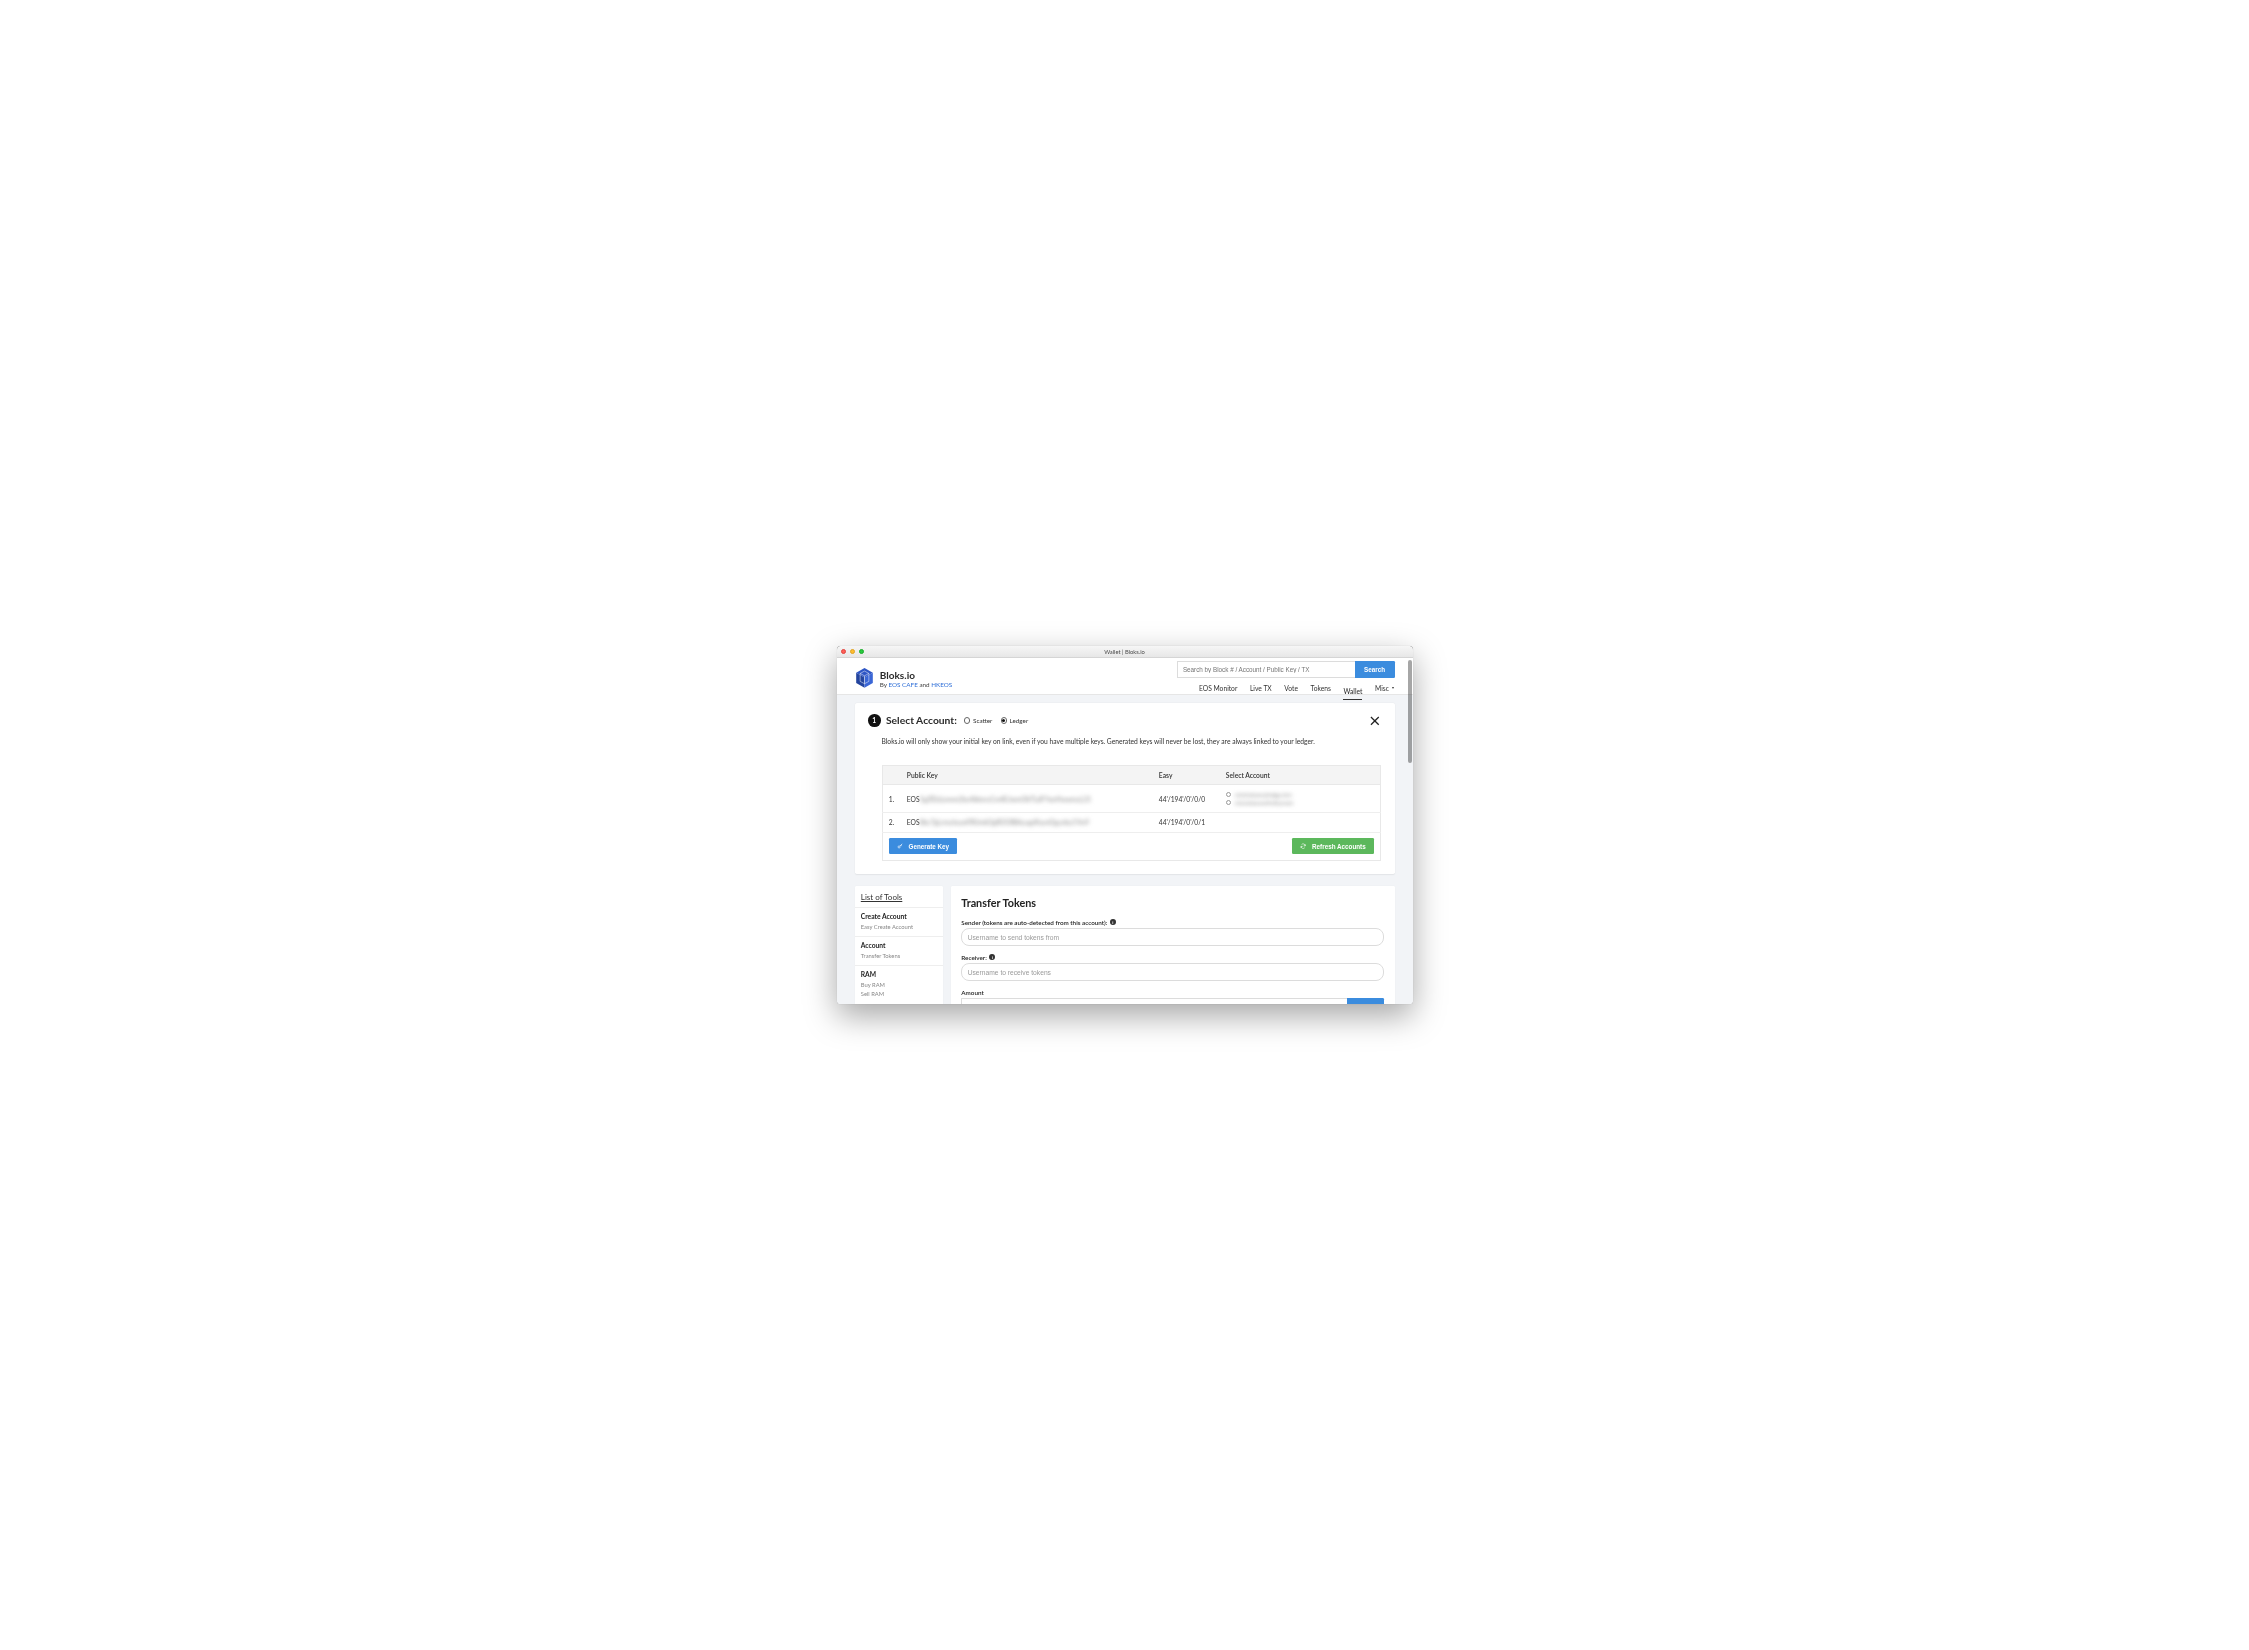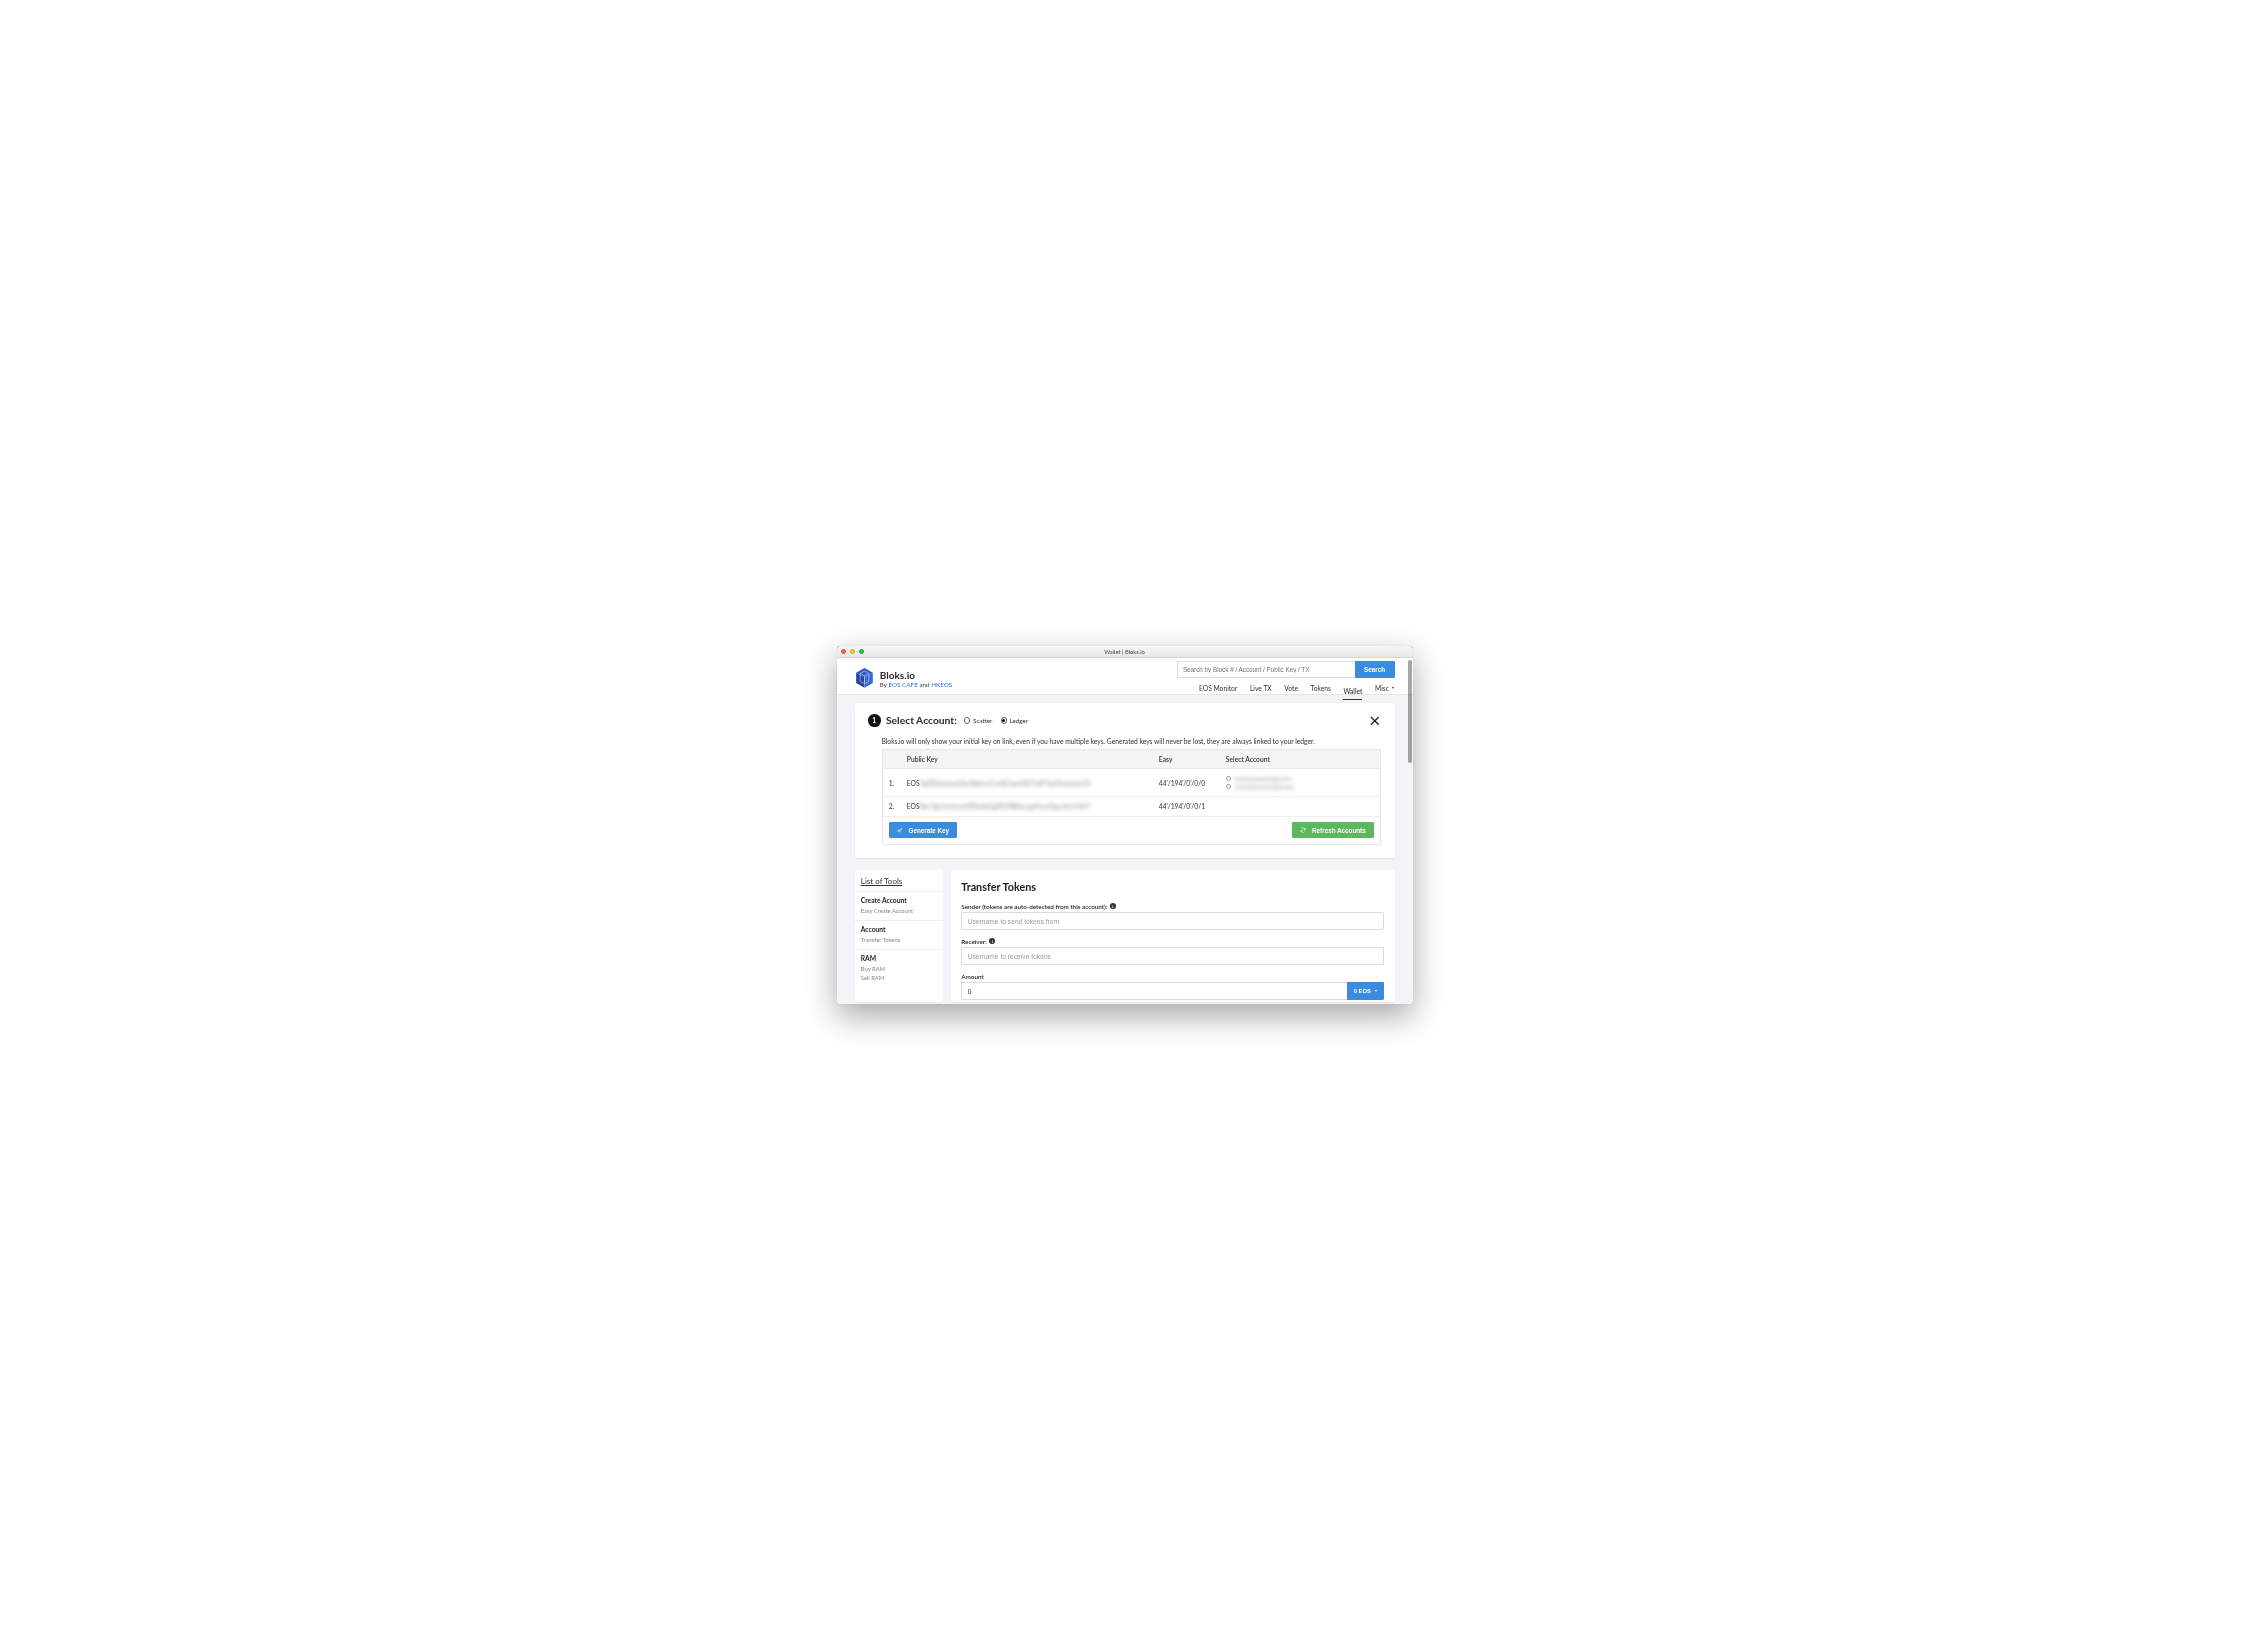--- a/index.html
+++ b/index.html
@@ -109,21 +109,21 @@
   .select-account-head h2 { font-size: 10.3px; font-weight: 700; color: #2a2a2a;}
   .radio-opts { display: flex; align-items: center; gap: 4.5px; margin-left: 1.8px;}
   .radio-opts label { display: flex; align-items: center; gap: 2.7px; font-size: 6.3px; color: #333; margin-right: 3.6px;}
   .radio-outer { width: 6.3px; height: 6.3px; border: 0.7px solid #666; border-radius: 50%; display:inline-flex; align-items:center; justify-content:center;}
   .radio-outer.checked::after { content:""; width:3.1px; height:3.1px; background:#111; border-radius:50%;}
   .close-x { margin-left: auto; cursor: pointer; display:flex; }
   .close-x svg { width: 11.7px; height: 11.7px; stroke: #222; stroke-width: 2.6; }
 
   .info-text { margin-top: 10px; font-size: 6.7px; color: #333; margin-left: 13.5px;}
 
-  .keytable { width: calc(100% - 13.5px); margin-left: 13.5px; margin-top: 4px; border: 0.4px solid #e8e8e8; border-collapse: collapse; background:#fff;padding-left:17px;}
+  .keytable { width: calc(100% - 13.5px); margin-left: 13.5px; margin-top: 20px; border: 0.4px solid #e8e8e8; border-collapse: collapse; background:#fff;padding-left:17px;}
   .keytable th, .keytable td { text-align: left; font-size: 6.7px; padding: 5.4px 6.3px; }
   .keytable thead th { background: #f4f4f4; font-weight: 600; color: #333; border-bottom:0.4px solid #e8e8e8;}
   .keytable tbody tr { border-top: 0.4px solid #eee; }
   .idx-col { width: 16px; color:#333;}
   .pk-col { width: 252px; }
   .path-col { width: 67px; }
   .blur { filter: blur(2.2px); color:#888; user-select:none;}
   .acct-radio-line { display:flex; align-items:center; gap:3.6px; margin-bottom:0.9px;}
   .acct-radio-line .r { width:5.4px;height:5.4px;border:0.6px solid #999;border-radius:50%;}
   .acct-radio-line .txt { filter: blur(2.2px); color:#888; font-size:6.3px;}
@@ -156,21 +156,21 @@
   .transfer-card {
     flex:1; background:#fff; border-radius:1.3px;
     box-shadow: 0 0.4px 1.3px rgba(0,0,0,0.06);
     padding: 10px 10.8px 0 10.8px;
   }
   .transfer-card h2 { font-size:10.8px; font-weight:700; color:#222; margin-bottom:10px;}
   .fld { margin-bottom: 7.2px; }
   .fld-label { font-size:6.3px; font-weight:600; color:#222; display:flex; align-items:center; gap:2.7px; margin-bottom:2.7px;}
   .info-icon { width:5.8px;height:5.8px;border-radius:50%;background:#333;color:#fff;display:inline-flex;align-items:center;justify-content:center;font-size:4.5px;font-weight:700;}
   .text-input {
-    width:100%; height:18px; border:0.4px solid #dcdcdc; border-radius:1px;
+    width:100%; height:18px; border:0.4px solid #dcdcdc; border-radius:8px;
     padding:0 5.4px; font-size:6.7px; color:#333;
   }
   .text-input::placeholder { color:#9a9a9a;}
   .amount-row { display:flex; }
   .amount-row .text-input { border-radius:1.3px 0 0 1.3px; border-right:none;}
   .amount-dd {
     width:40px; height:18px; background:#3b8cde; color:#fff; border:none;
     border-radius:0 1.3px 1.3px 0; font-weight:700; font-size:5.8px;
     display:flex;align-items:center;justify-content:center;gap:3.6px;cursor:pointer;
   }

